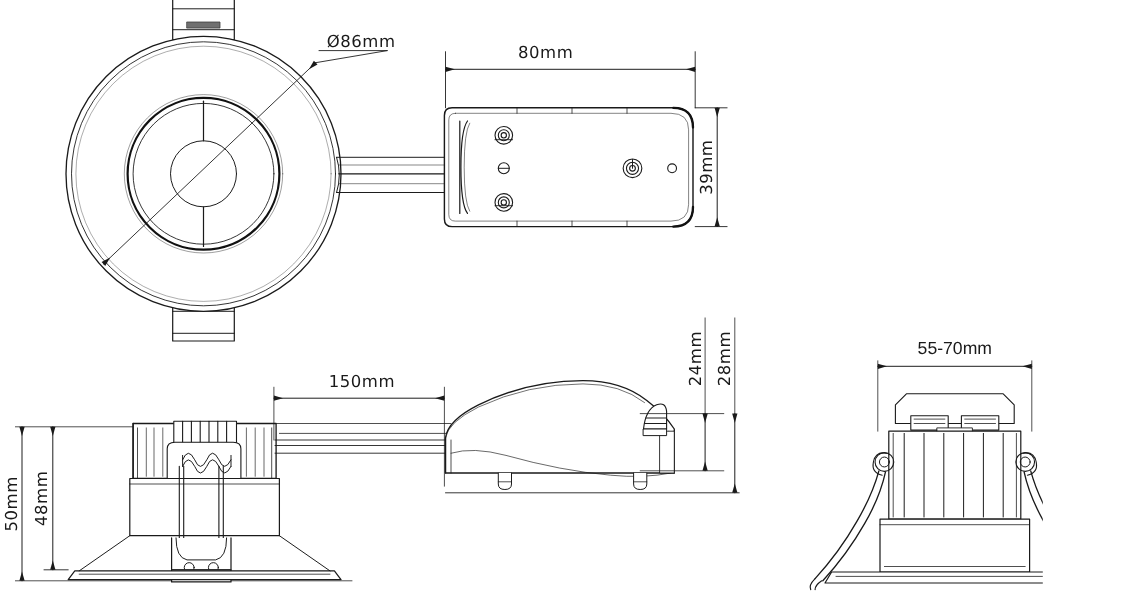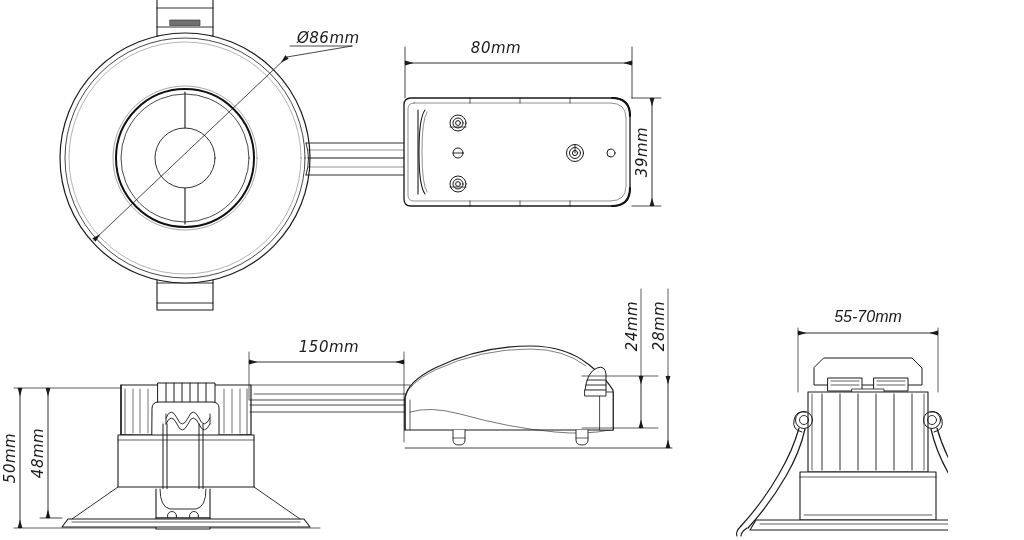--- a/index.html
+++ b/index.html
@@ -9,21 +9,20 @@
   }
   body {
     font-family: "DejaVu Sans", sans-serif;
   }
   #sheet {
     position: relative;
     width: 948px;
     height: 540px;
     background: #ffffff;
     overflow: hidden;
-    font-style: italic;
   }
   #sheet svg {
     position: absolute;
     top: 0;
     left: 0;
     display: block;
   }
   .dimtext {
     font-family: "DejaVu Sans", sans-serif;
     font-size: 15px;

